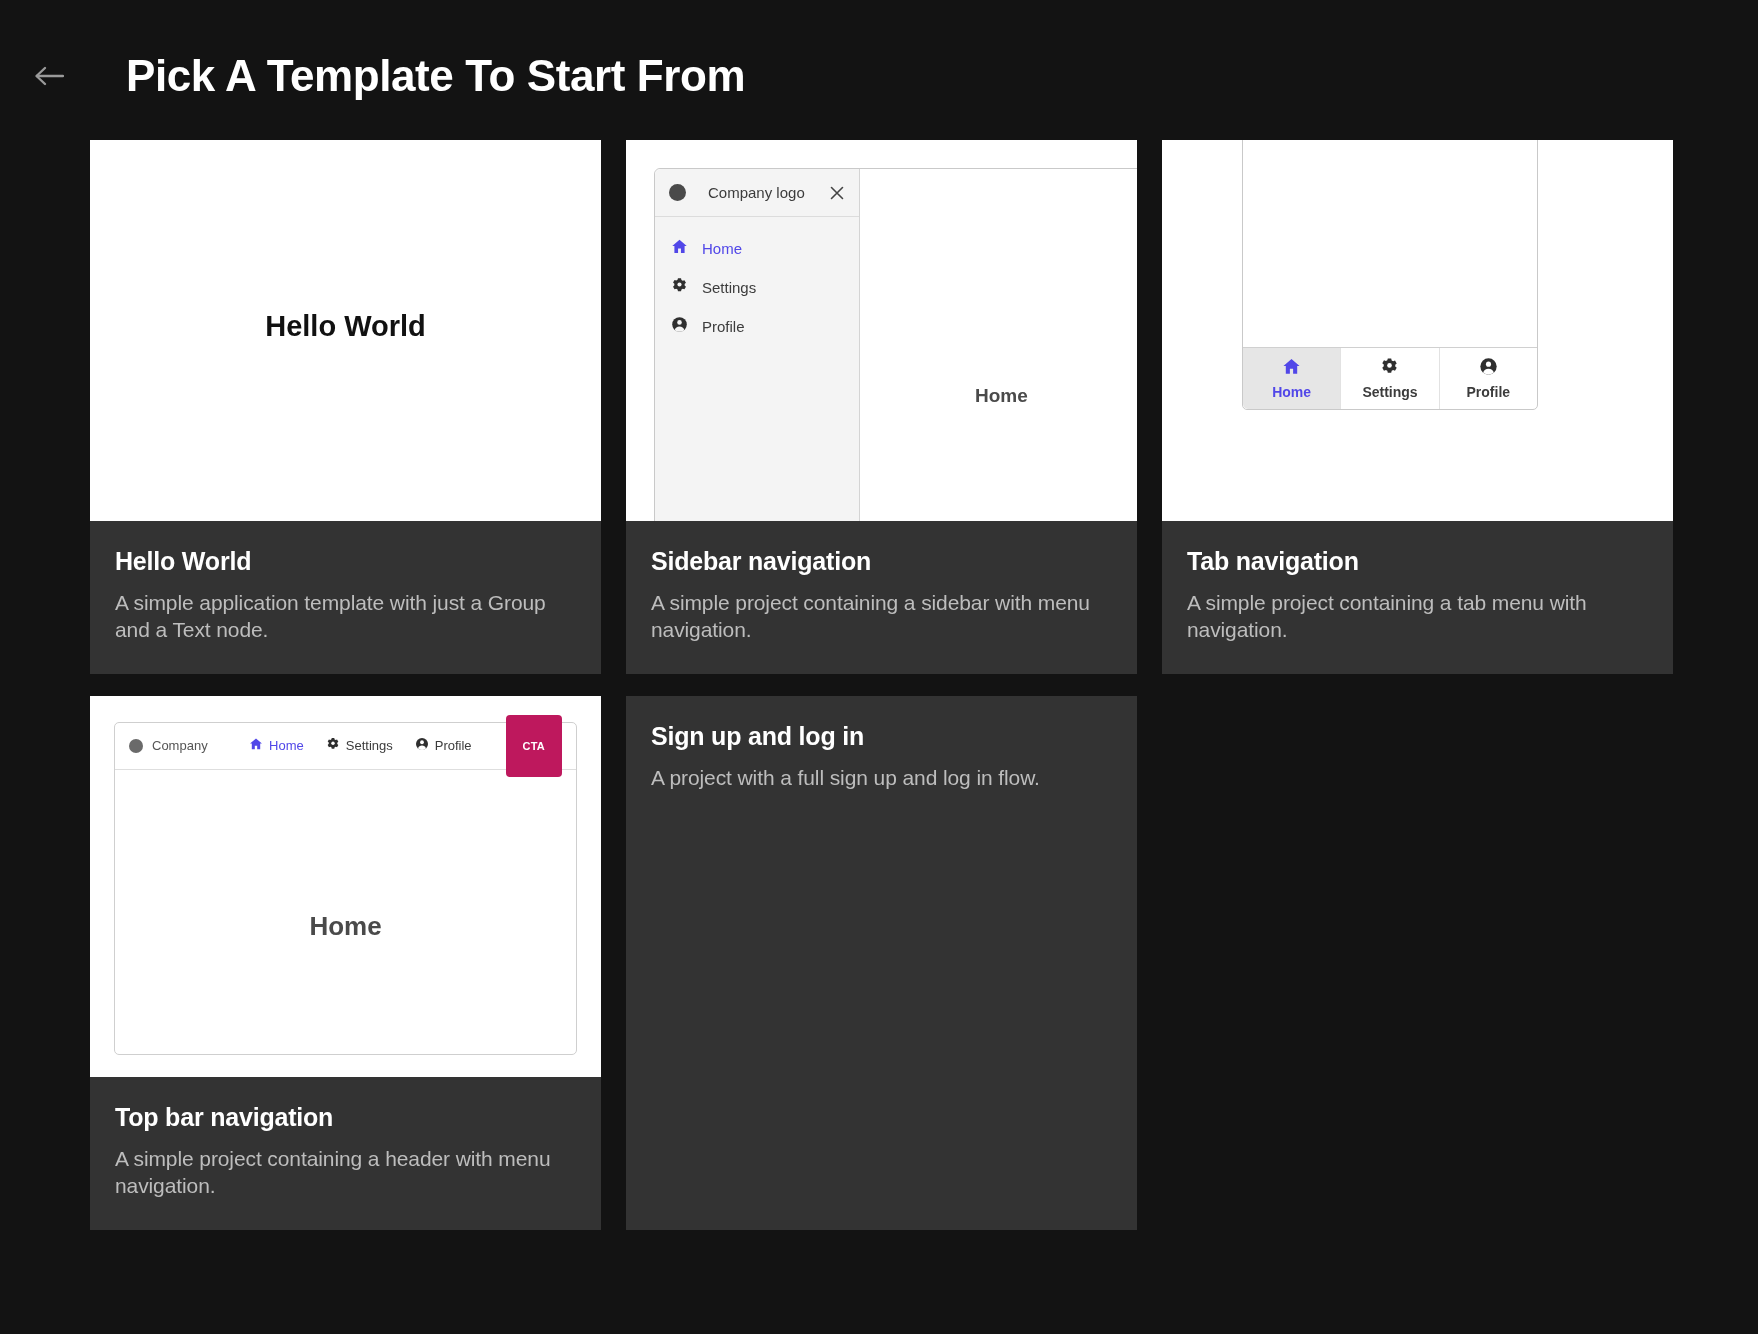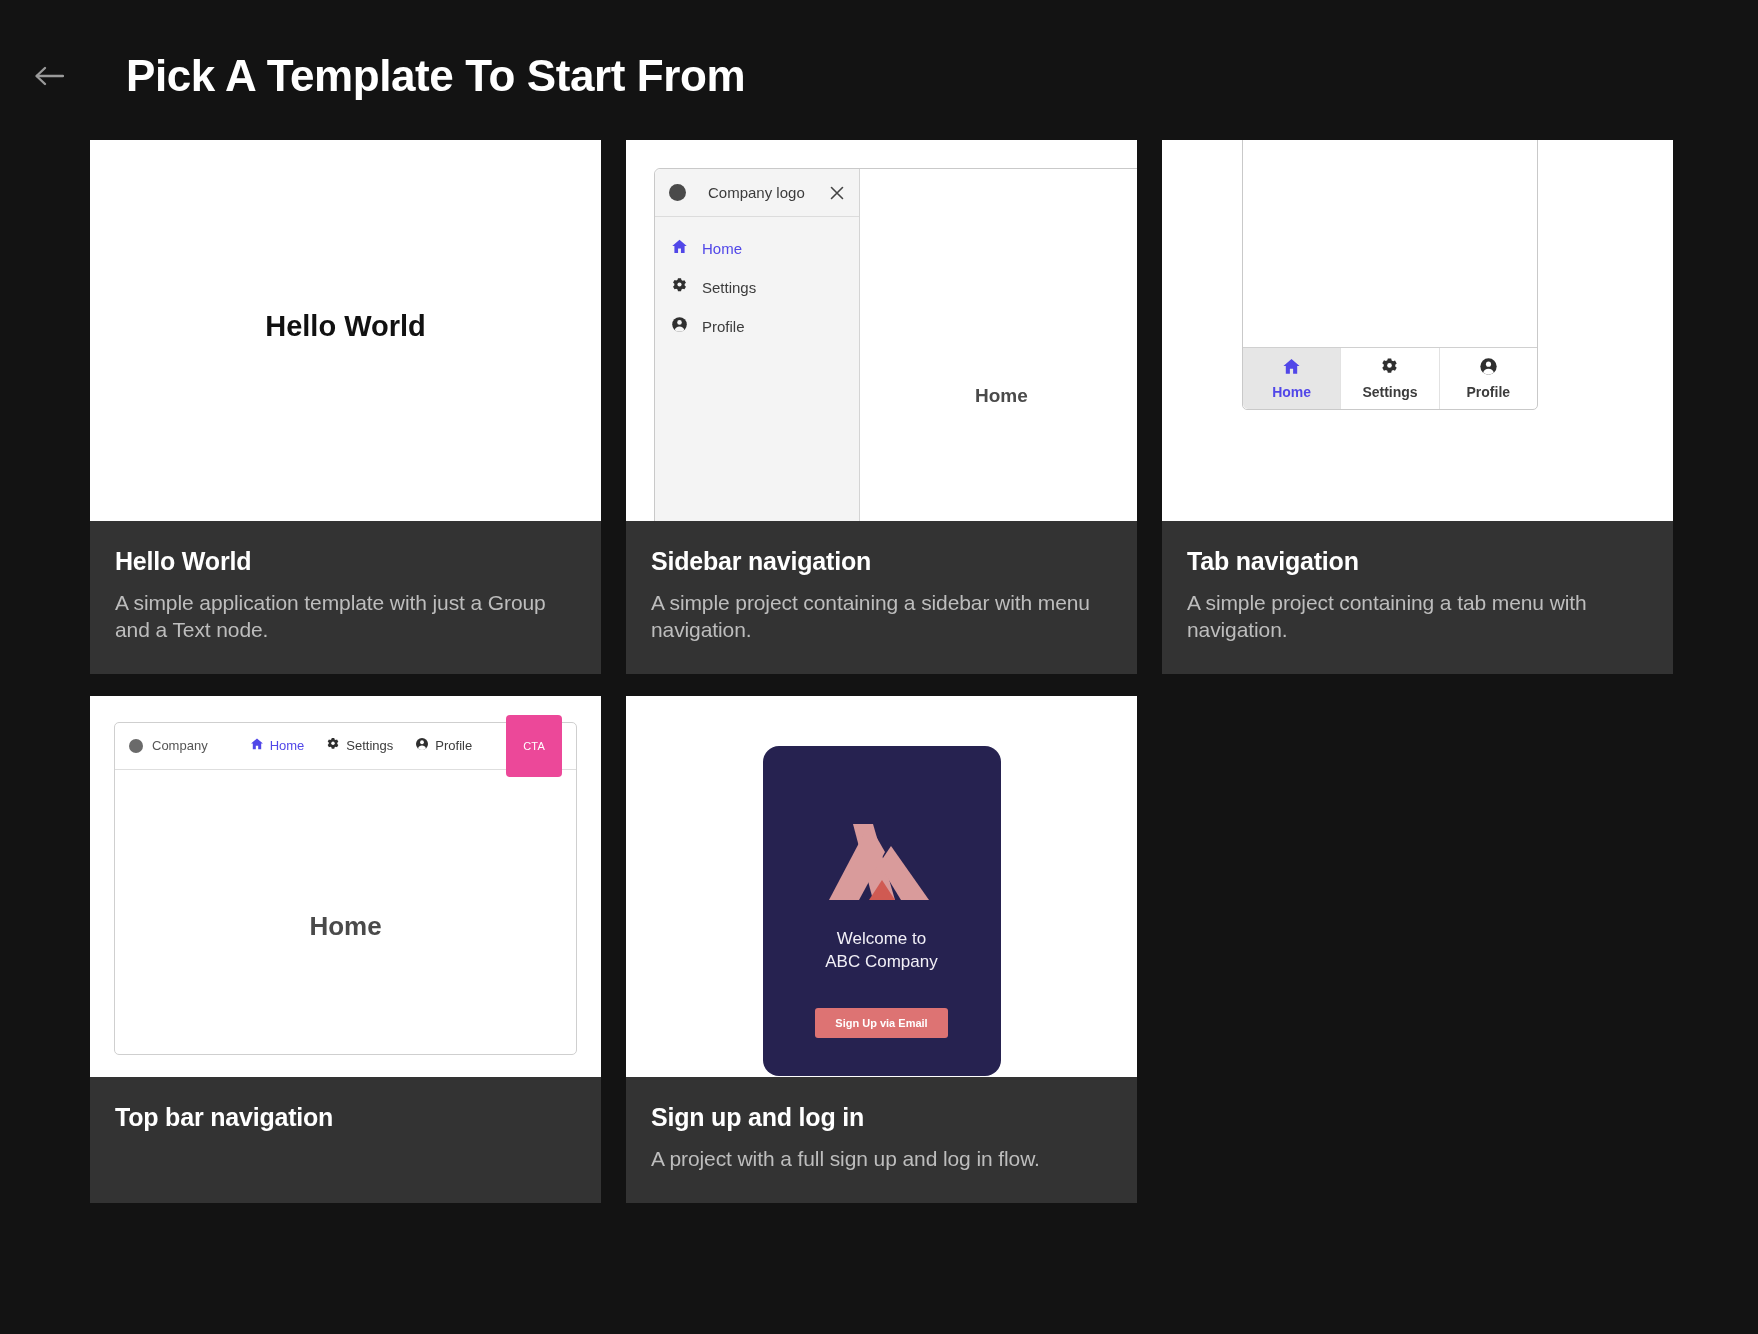--- a/index.html
+++ b/index.html
@@ -232,24 +232,24 @@
   .tp-spacer { flex: 1 1 auto; }
   .tp-nav { display: flex; align-items: center; gap: 22px; }
   .tp-nav-item {
     display: flex; align-items: center; gap: 6px;
     cursor: pointer;
   }
   .tp-nav-label { font-size: 13px; color: #3c3c3c; }
   .tp-nav-item.active .tp-nav-label { color: #5147e8; }
   .tp-cta {
     margin-left: 24px;
-    background: #ec4899;
+    background: #be185d;
     color: #ffffff;
     font-size: 11px;
-    font-weight: normal;
+    font-weight: bold;
     border-radius: 4px;
     padding: 25px 17px;
     cursor: pointer;
     letter-spacing: 0.2px;
   }
   .tp-body {
     flex: 1 1 auto;
     display: flex;
     align-items: center;
     justify-content: center;
@@ -458,40 +458,24 @@
           </div>
           <div class="tp-cta">CTA</div>
         </div>
         <div class="tp-body">
           <div class="tp-body-text">Home</div>
         </div>
       </div>
     </div>
     <div class="card-info">
       <div class="card-title">Top bar navigation</div>
+      <div class="card-desc">A simple project containing a header with menu navigation.</div>
     </div>
   </div>
 
   <div class="template-card">
-    <div class="card-preview signup-preview">
-      <div class="su-phone">
-        <div class="su-logo">
-          <svg width="106" height="82" viewBox="0 0 106 82">
-            <path d="M34 0 L54 0 L76 76 L54 76 Z" fill="#d99b9b" transform="translate(-10,0)"></path>
-            <path d="M0 76 L40 0 L56 28 L30 76 Z" fill="#d99b9b"></path>
-            <path d="M62 22 L100 76 L72 76 L50 40 Z" fill="#d99b9b"></path>
-            <path d="M53 56 L66 76 L40 76 Z" fill="#d05a52"></path>
-          </svg>
-        </div>
-        <div class="su-welcome">
-          <div>Welcome to</div>
-          <div>ABC Company</div>
-        </div>
-        <div class="su-btn">Sign Up via Email</div>
-      </div>
-    </div>
     <div class="card-info">
       <div class="card-title">Sign up and log in</div>
       <div class="card-desc">A project with a full sign up and log in flow.</div>
     </div>
   </div>
 
 </div>
 
 </body></html>

